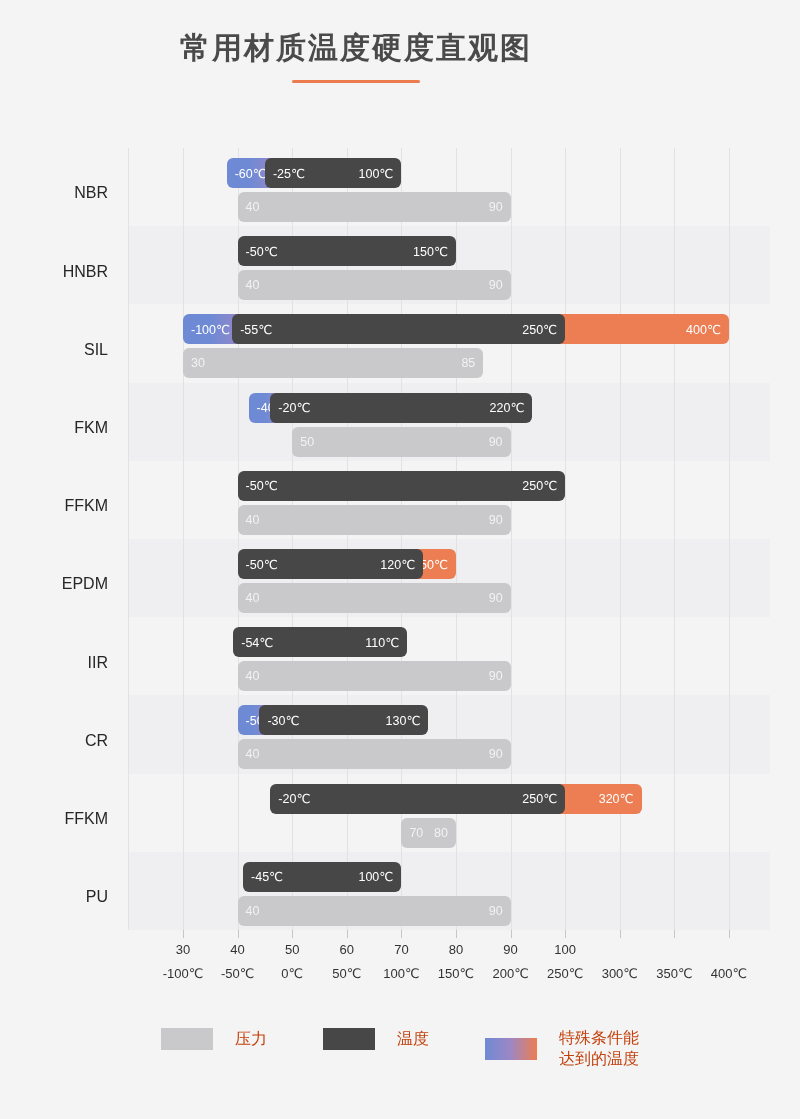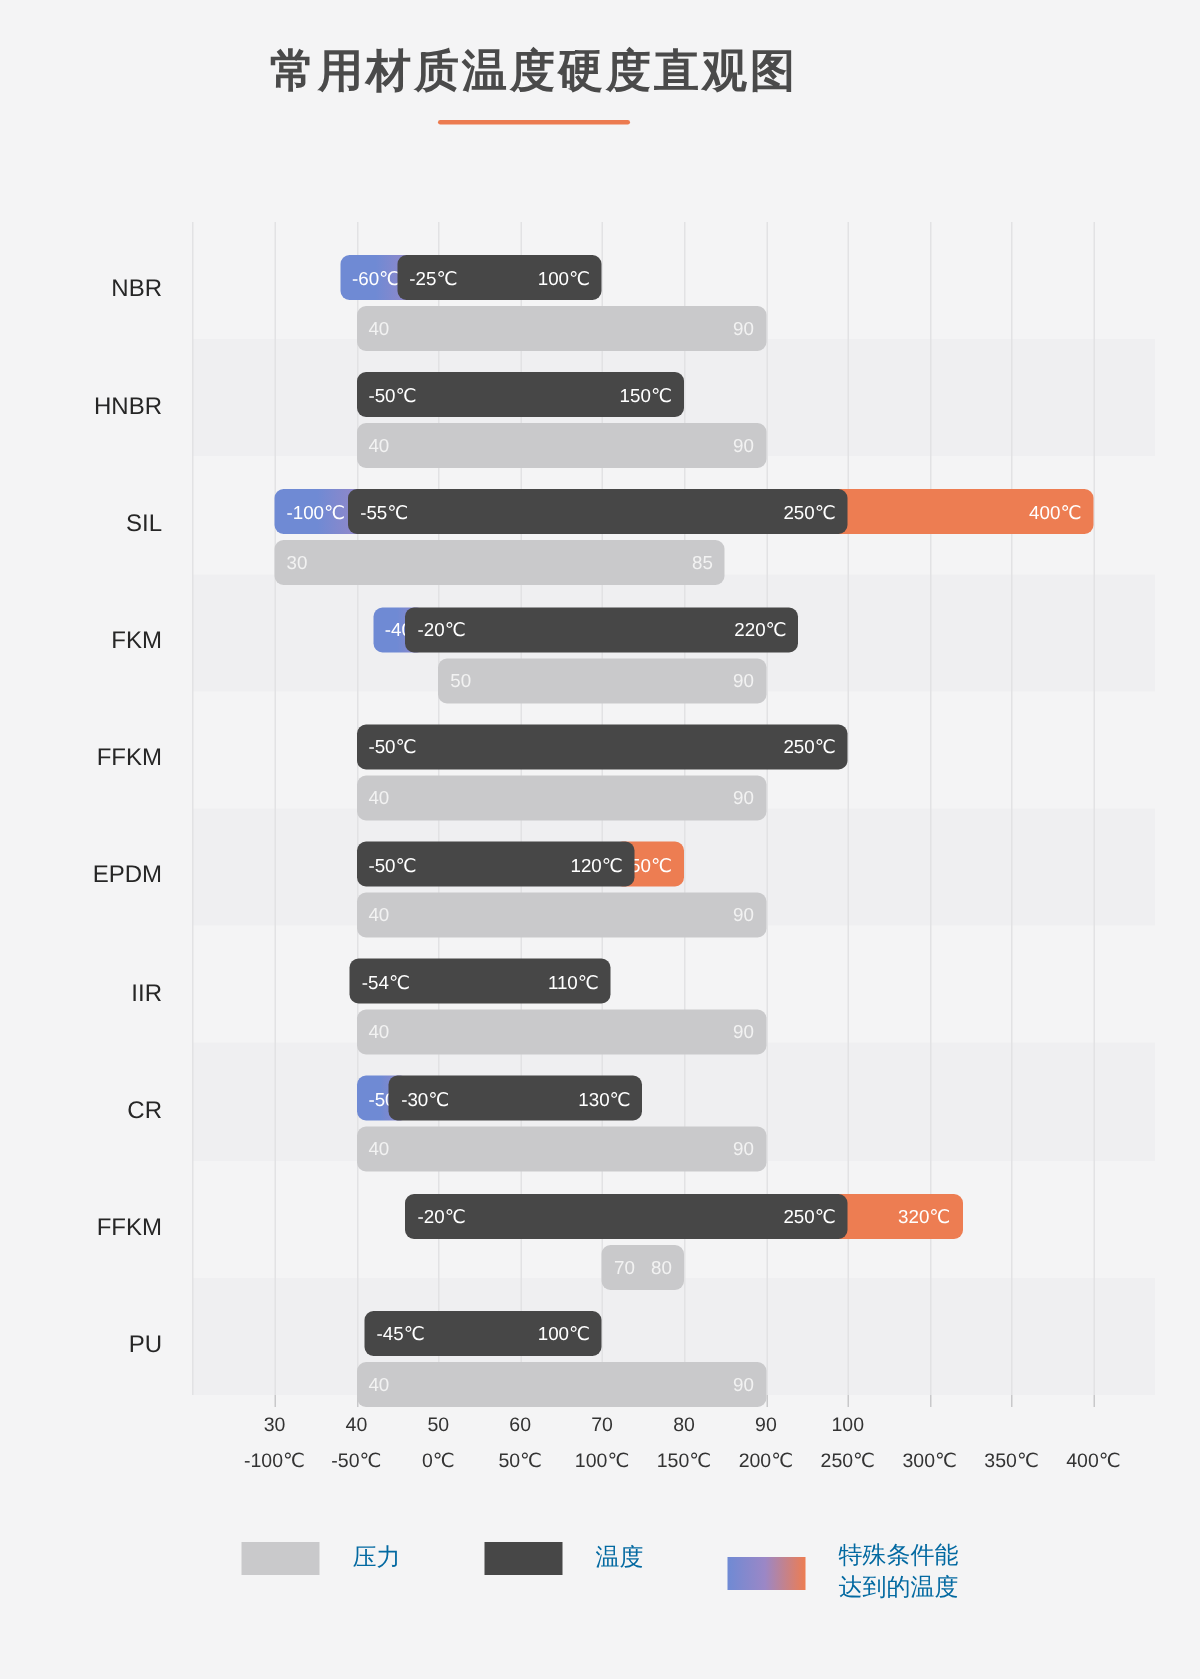--- a/index.html
+++ b/index.html
@@ -45,21 +45,21 @@
     position: absolute; right: 14px;
     font-size: 16px; color: #262626;
     text-align: right; white-space: nowrap;
     transform: translateY(-50%);
   }
 
   
   .bar {
     position: absolute; height: 30px; border-radius: 6px;
     display: flex; align-items: center;
-    font-size: 12.5px; white-space: nowrap; margin-top: 12px;
+    font-size: 12.5px; white-space: nowrap;
   }
   .bar-temp { background: #474747; color: #ffffff; z-index: 3; }
   .bar-hard { background: #c9c9cb; color: #f2f2f2; z-index: 2; }
   .bar-ext-low {
     background: linear-gradient(90deg, #6f8ad4 0%, #6f8ad4 45%, #9b87c6 100%);
     color: #ffffff; z-index: 1;
   }
   .bar-ext-high {
     background: #ed7d52; color: #ffffff; z-index: 1;
   }
@@ -83,21 +83,21 @@
     position: absolute; left: 0; top: 1028px; width: 800px;
     display: flex; justify-content: center; align-items: flex-start; gap: 0;
   }
   .legend-item { display: flex; align-items: center; }
   .legend-item + .legend-item { margin-left: 56px; }
   .swatch { width: 52px; height: 22px; flex: none; }
   .sw-hard { background: #c9c9cb; }
   .sw-temp { background: #474747; }
   .sw-ext  { background: linear-gradient(90deg, #6f8ad4 0%, #9b87c6 48%, #ed7d52 100%); }
   .legend-text {
-    margin-left: 22px; font-size: 16px; color: #0369a1; line-height: 1.3;
+    margin-left: 22px; font-size: 16px; color: #c2410c; line-height: 1.3;
     white-space: pre-line;
   }
 </style>
 </head>
 <body>
 
 <div id="page">
 
   <div class="title-wrap">
     <div class="title">常用材质温度硬度直观图</div>

